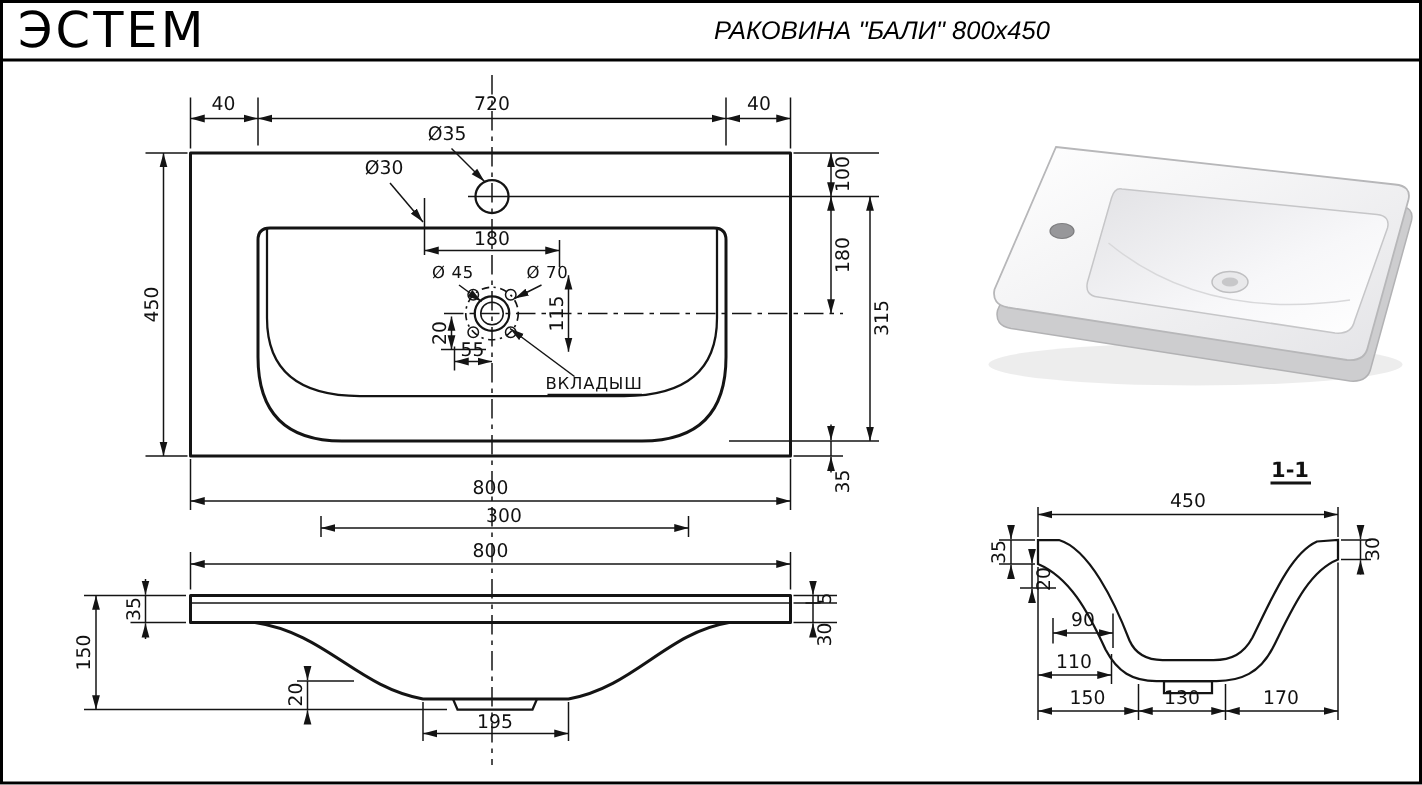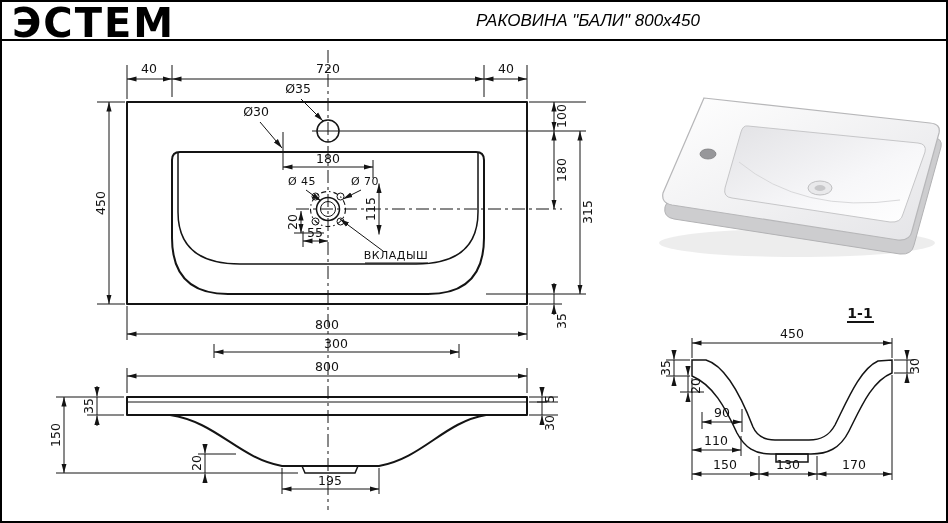--- a/index.html
+++ b/index.html
@@ -4,21 +4,21 @@
 <style>
   * { margin:0; padding:0; box-sizing:border-box; }
   html,body { background:#9a9a9a; }
   .page {
     position:relative; width:948px; height:523px;
     background:#fff; border:2px solid #000; overflow:hidden;
     font-family:"DejaVu Sans", sans-serif;
   }
   .logo {
     position:absolute; left:10px; top:-2px;
-    font-size:40px; font-weight:700; letter-spacing:2px; color:#000;
+    font-size:33px; font-weight:400; letter-spacing:2px; color:#000;
     font-family:"DejaVu Sans", sans-serif;
   }
   .title {
     position:absolute; left:240px; right:12px; top:9px; text-align:center;
     font-size:17px; font-style:italic; color:#000;
     font-family:"Liberation Sans", sans-serif;
   }
   .header-rule { position:absolute; top:37px; left:0; right:0; height:2px; background:#000; }
   svg.drawing { position:absolute; left:0; top:0; }
 

